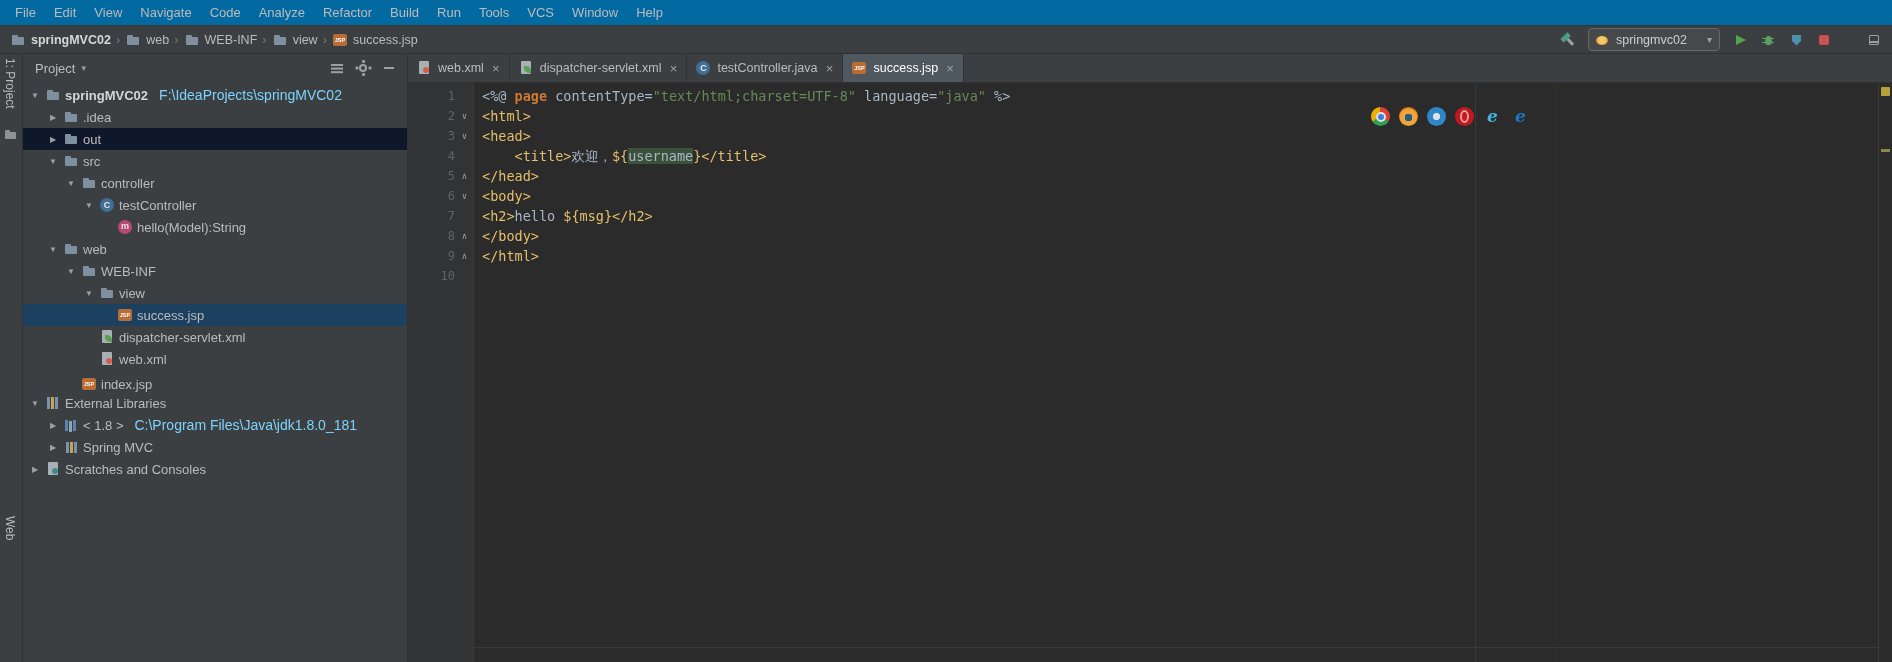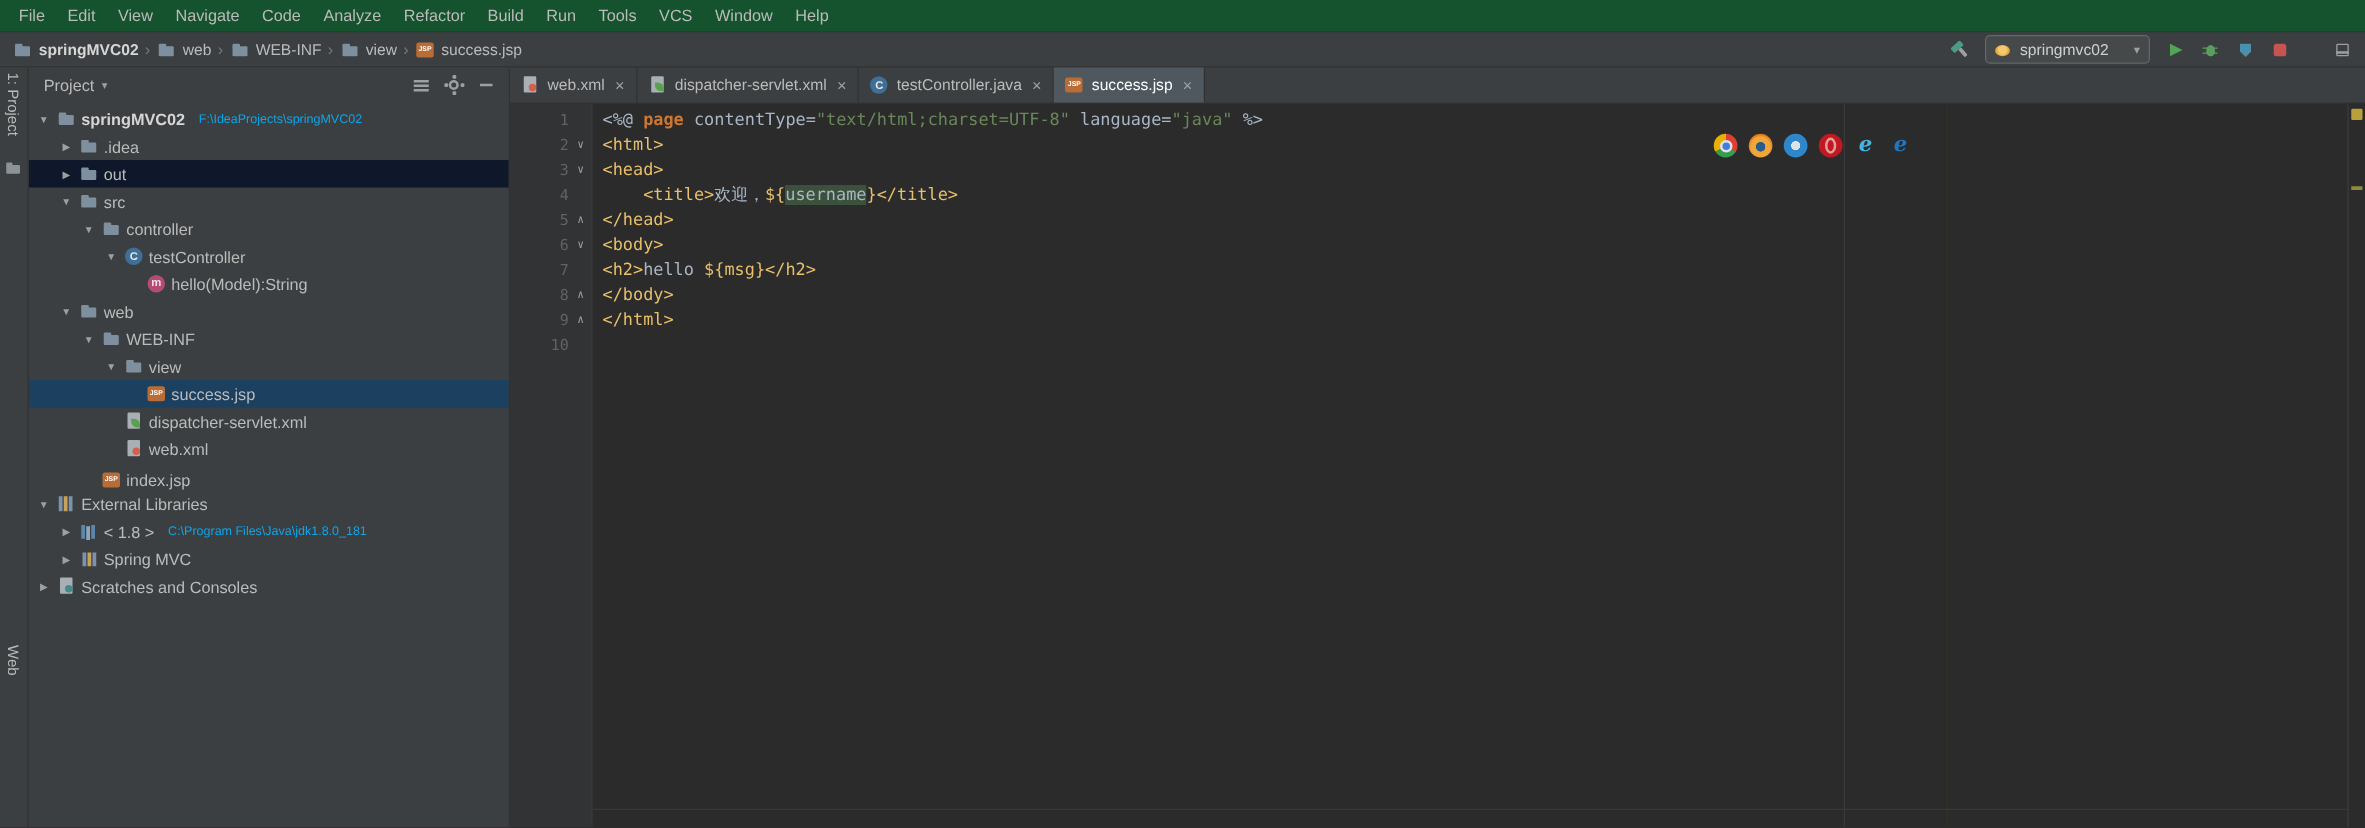--- a/index.html
+++ b/index.html
@@ -2,21 +2,21 @@
 <html><head>
 <meta charset="utf-8">
 <style>
   html,body{margin:0;padding:0;background:#2b2b2b;}
   body{width:1892px;height:662px;overflow:hidden;font-family:"Liberation Sans",sans-serif;
        -webkit-font-smoothing:antialiased;color:#bbbbbb;}
   .app{display:flex;flex-direction:column;width:100%;height:100%;background:#3c3f41;}
 
   
   .menubar{height:25px;display:flex;align-items:flex-end;padding-left:6px;font-size:13px;
-           border-bottom:1px solid #333537;background:#14532d;flex:none;}
+           border-bottom:1px solid #333537;background:#0369a1;flex:none;}
   .menu-item{padding:0 9px;line-height:25px;cursor:default;}
 
   
   .toolbar-row{height:27px;display:flex;align-items:center;justify-content:space-between;
                padding:0 10px;border-bottom:1px solid #323232;background:#3c3f41;flex:none;}
   .breadcrumbs{display:flex;align-items:center;gap:4px;font-size:12.5px;}
   .crumb{display:flex;align-items:center;gap:5px;cursor:pointer;}
   .crumb.bold .crumb-text{font-weight:bold;color:#d6d6d6;}
   .crumb-sep{color:#787878;font-size:13px;padding:0 1px;}
   .crumb-sep::after{content:"›";}
@@ -108,21 +108,21 @@
   .panel-header .spacer{flex:1;}
   .panel-header-icons{display:flex;align-items:center;gap:10px;}
   .tree{flex:1;overflow:hidden;font-size:13px;padding-top:2px;}
   .tree-row{height:22px;display:flex;align-items:center;gap:4px;white-space:nowrap;cursor:pointer;color:#bbbbbb;}
   .tree-row.selected{background:#1c405f;}
   .tree-row.hover{background:#0f172a;}
   .arrow{width:12px;flex:none;text-align:center;font-size:8px;color:#9da0a3;}
   .arrow.expanded::after{content:"▼";}
   .arrow.collapsed::after{content:"▶";}
   .tree-label.bold{font-weight:bold;color:#d6d6d6;}
-  .tree-suffix{color:#0ea5e9;margin-left:7px;font-size:10px;}
+  .tree-suffix{color:#7dd3fc;margin-left:7px;font-size:14px;}
 
   
   .editor-col{flex:1;display:flex;flex-direction:column;background:#2b2b2b;min-width:0;}
   .tabs{height:28px;background:#3c3f41;border-bottom:1px solid #323232;display:flex;align-items:stretch;flex:none;}
   .tab{display:flex;align-items:center;gap:6px;padding:0 8px;border-right:1px solid #323232;font-size:12.5px;
        color:#bbbbbb;cursor:pointer;}
   .tab.active{background:#4e585e;color:#ffffff;}
   .tab-close{color:#9fa3a6;font-size:13px;margin-left:1px;cursor:pointer;width:10px;text-align:center;}
   .tab-close::after{content:"×";}
 

